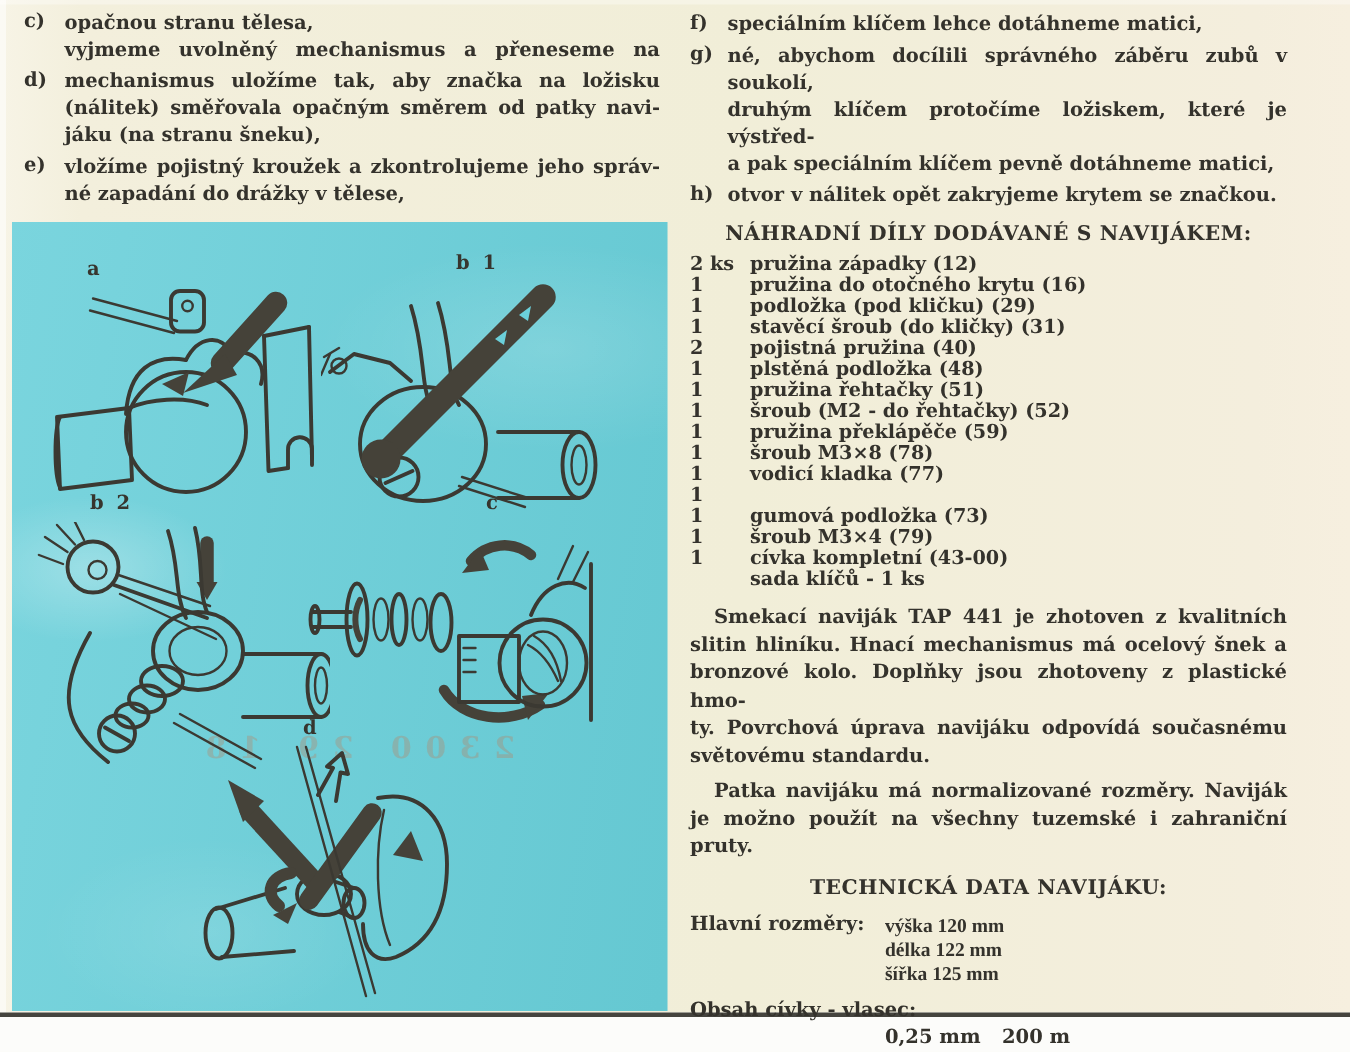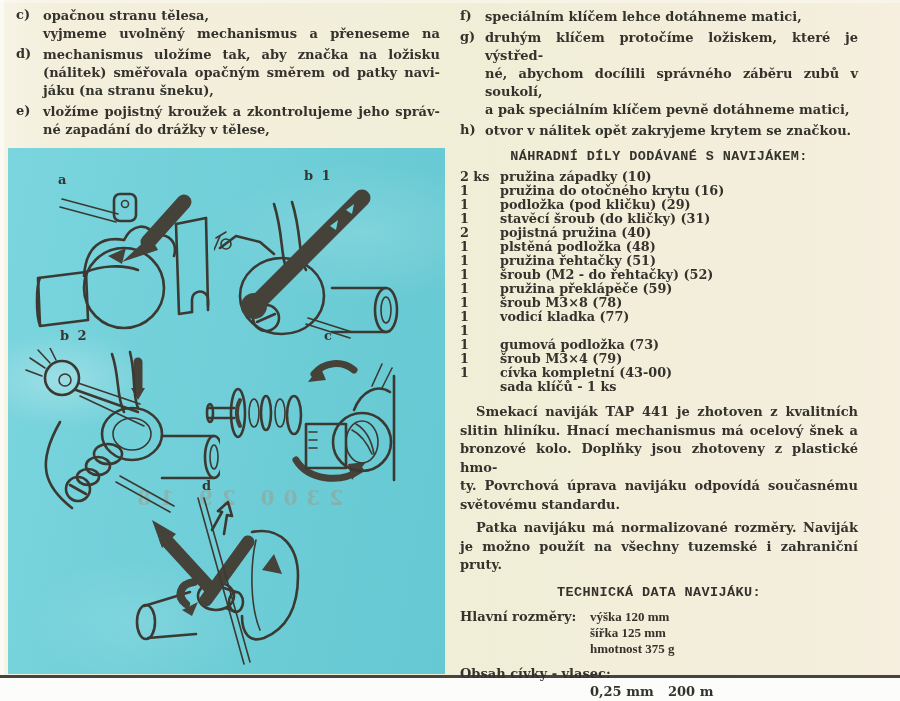--- a/index.html
+++ b/index.html
@@ -15,21 +15,21 @@
             font-size:13px;font-weight:700;}
   .col-right{position:absolute;left:460px;top:8px;width:398px;color:#34322c;
              font-size:13px;font-weight:700;}
   .instr{display:flex;margin-bottom:3px;}
   .marker{width:27px;flex:0 0 27px;}
   .col-right .marker{width:25px;flex:0 0 25px;}
   .itext{flex:1;}
   .line{line-height:18px;text-align:justify;}
   .line.j{text-align-last:justify;}
   .heading{text-align:center;font-size:13.5px;letter-spacing:.4px;margin:8px 0 5px 0;
-           line-height:17px;font-family:Liberation Mono, monospace;}
+           line-height:17px;}
   .h2{margin-top:9px;}
   
   .parts{margin-top:2px;}
   .prow{display:flex;line-height:14px;font-size:12.8px;}
   .pqty{width:40px;flex:0 0 40px;}
   .pname{flex:1;}
   
   .para{margin-top:9px;}
   .para .line{line-height:18.5px;}
   .ind{text-indent:16px;}
@@ -238,38 +238,38 @@
     <div class="col-right">
       <div class="instr">
         <span class="marker">f)</span>
         <div class="itext">
           <div class="line">speciálním klíčem lehce dotáhneme matici,</div>
         </div>
       </div>
       <div class="instr">
         <span class="marker">g)</span>
         <div class="itext">
+          <div class="line j">né, abychom docílili správného záběru zubů v soukolí,</div>
           <div class="line j">druhým klíčem protočíme ložiskem, které je výstřed-</div>
-          <div class="line j">né, abychom docílili správného záběru zubů v soukolí,</div>
           <div class="line">a pak speciálním klíčem pevně dotáhneme matici,</div>
         </div>
       </div>
       <div class="instr">
         <span class="marker">h)</span>
         <div class="itext">
           <div class="line">otvor v nálitek opět zakryjeme krytem se značkou.</div>
         </div>
       </div>
 
       <div class="heading">NÁHRADNÍ DÍLY DODÁVANÉ S NAVIJÁKEM:</div>
 
       <div class="parts">
         <div class="prow">
             <span class="pqty">2 ks</span>
-            <span class="pname">pružina západky (10)</span>
+            <span class="pname">pružina západky (12)</span>
           </div>
         <div class="prow">
             <span class="pqty">1</span>
             <span class="pname">pružina do otočného krytu (16)</span>
           </div>
         <div class="prow">
             <span class="pqty">1</span>
             <span class="pname">podložka (pod kličku) (29)</span>
           </div>
         <div class="prow">
@@ -337,22 +337,22 @@
         <div class="line j ind">Patka navijáku má normalizované rozměry. Naviják</div>
         <div class="line">je možno použít na všechny tuzemské i zahraniční pruty.</div>
       </div>
 
       <div class="heading h2">TECHNICKÁ DATA NAVIJÁKU:</div>
 
       <div class="tech-row">
         <span class="tlabel">Hlavní rozměry:</span>
         <div class="tvals">
           <div class="tline">výška 120 mm</div>
+          <div class="tline">délka 122 mm</div>
           <div class="tline">šířka 125 mm</div>
-          <div class="tline">hmotnost 375 g</div>
         </div>
       </div>
 
       <div class="tlabel2">Obsah cívky - vlasec:</div>
       <div class="cap-block">
         <div class="crow">
             <span class="csize">0,25 mm</span>
             <span class="clen">200 m</span>
           </div>
 

